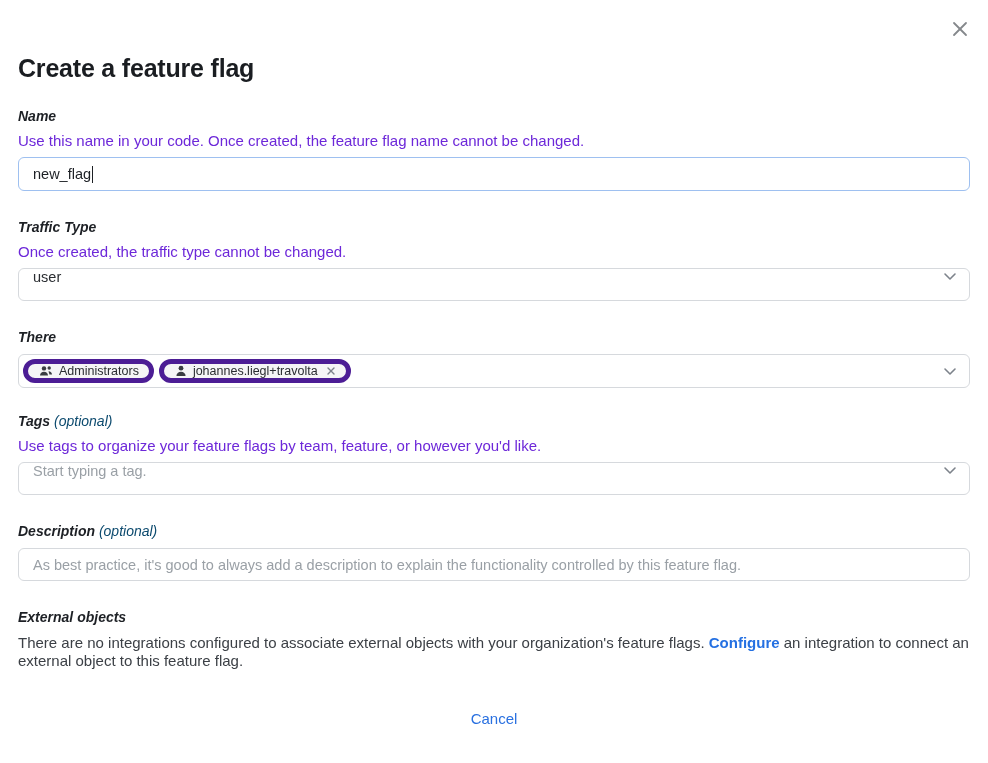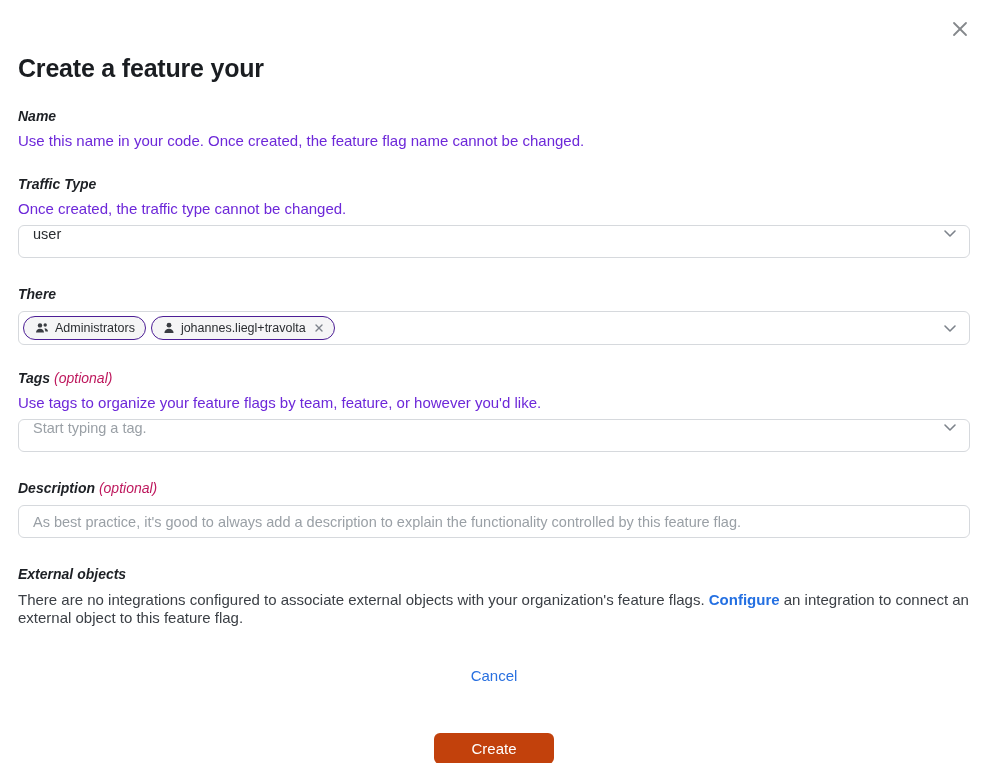--- a/index.html
+++ b/index.html
@@ -19,21 +19,21 @@
   .close-btn svg { stroke: #85888c; }
 
   h1.title {
     padding-top: 53px; font-size: 25px; line-height: 30px; font-weight: 700;
     color: #1a1d21; letter-spacing: -0.2px;
   }
 
   .group { margin-top: 25px; }
   .group.tight { margin-top: 28px; }
   .group .label-row { font-size: 14px; line-height: 16px; font-weight: 700; color: #1d2025; font-style: italic; }
-  .group .optional { font-weight: 400; color: #be185d; }
+  .group .optional { font-weight: 400; color: #0c4a6e; }
   .group .help { margin-top: 9px; font-size: 15px; line-height: 15px; color: #6d28d9; }
 
   .control {
     margin-top: 9px; width: 952px; border: 1px solid #d6d9dd; border-radius: 6px;
     background: #fff; display: flex; align-items: center; font-size: 14.5px;
   }
   .text-control { height: 34px; padding: 0 14px; }
   .text-control.focused { border-color: #9ec0f0; }
   .caret { display: inline-block; width: 1px; height: 17px; background: #1d2025; margin-left: 1px; animation: blink 1s step-end infinite; }
   @keyframes blink { 50% { opacity: 0; } }
@@ -41,21 +41,21 @@
   .select-control { height: 33px; padding: 0 12px 16px 14px; justify-content: space-between; cursor: pointer; }
   .select-value { color: #2a2d31; }
   .placeholder { color: #9aa0a6; }
   .chevron { flex: 0 0 auto; margin-left: 8px; display: flex; align-items: center; }
   .chevron svg { stroke: #7d838b; }
 
   .chips-control { height: 34px; padding: 0 12px 0 4px; justify-content: space-between; cursor: pointer; }
   .chips { display: flex; align-items: center; gap: 5px; }
   .chip {
     display: inline-flex; align-items: center; gap: 6px;
-    height: 24px; padding: 0 10px 0 11px; border: 1px solid #4c1d95;
+    height: 24px; padding: 0 10px 0 11px; border: 5px solid #4c1d95;
     border-radius: 12px; background: #f5f5f6; font-size: 12.5px; color: #2a2d31;
     white-space: nowrap;
   }
   .chip .chip-icon { display: flex; align-items: center; }
   .chip .chip-icon svg { fill: #3a3d42; }
   .chip-remove { background: none; border: none; padding: 0; margin-left: 2px; cursor: pointer; display: flex; align-items: center; }
   .chip-remove svg { stroke: #7d838b; }
 
   .desc-input { color: #9aa0a6; }
 
@@ -83,25 +83,29 @@
 
   <button class="close-btn">
     <span style="display:flex">
       <svg width="22" height="22" viewBox="0 0 22 22" fill="none" stroke-width="1.8" stroke-linecap="round">
         <line x1="5" y1="5" x2="17" y2="17"></line>
         <line x1="17" y1="5" x2="5" y2="17"></line>
       </svg>
     </span>
   </button>
 
-  <h1 class="title">Create a feature your</h1>
+  <h1 class="title">Create a feature flag</h1>
 
   <div class="group">
     <div class="label-row">Name</div>
     <div class="help">Use this name in your code. Once created, the feature flag name cannot be changed.</div>
+    <div class="control text-control focused">
+      <span>new_flag</span>
+        <span class="caret"></span>
+    </div>
   </div>
 
   <div class="group tight">
     <div class="label-row">Traffic Type</div>
     <div class="help">Once created, the traffic type cannot be changed.</div>
     <div class="control select-control">
       <span class="select-value">user</span>
       <span class="chevron">
         <svg width="14" height="9" viewBox="0 0 14 9" fill="none" stroke-width="1.6" stroke-linecap="round" stroke-linejoin="round">
           <polyline points="2,2 7,7 12,2"></polyline>

